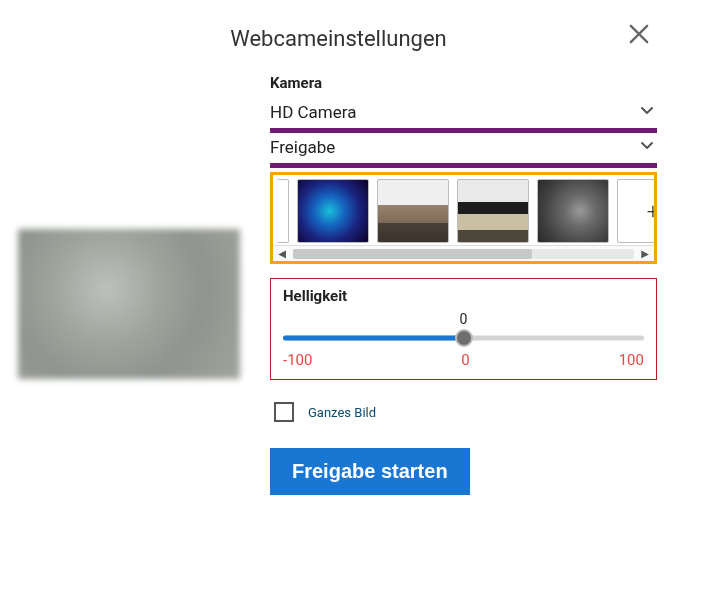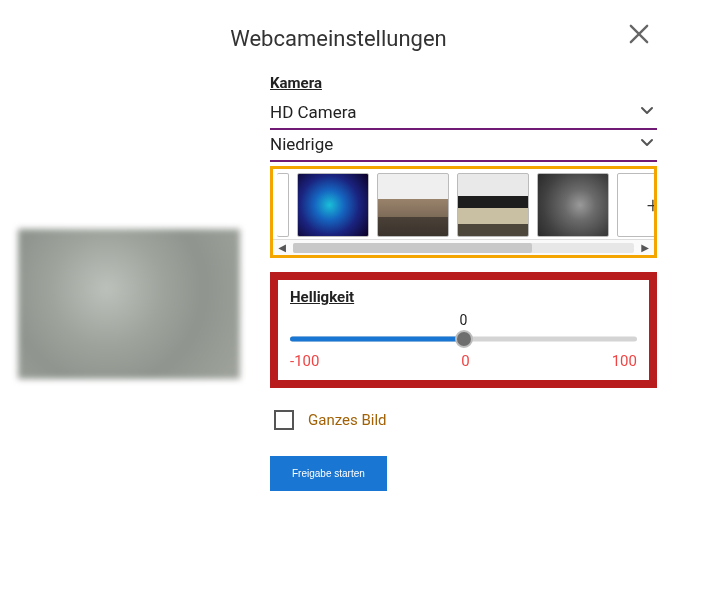--- a/index.html
+++ b/index.html
@@ -60,29 +60,28 @@
     min-width: 0;
     padding-right: 2px;
   }
 
   .field-label {
     font-size: 15px;
     font-weight: 700;
     color: #222;
     margin-bottom: 6px;
     margin-top: 14px;
-    text-decoration: underline;
   }
   .field-label:first-child { margin-top: 0; }
 
   .select-row {
     display: flex;
     align-items: center;
     justify-content: space-between;
-    border-bottom: 2px solid #701a75;
+    border-bottom: 5px solid #701a75;
     padding: 4px 2px 6px 0;
     cursor: pointer;
   }
   .select-value {
     font-size: 17px;
     color: #222;
   }
   .chevron {
     width: 16px;
     color: #666;
@@ -159,21 +158,21 @@
     position: absolute;
     left: 0;
     top: 0;
     height: 100%;
     width: 70%;
     background: #c8c8c8;
     border-radius: 2px;
   }
 
   .brightness-box {
-    border: 8px solid #b91c1c;
+    border: 1px solid #b91c1c;
     padding: 8px 12px 10px 12px;
     margin-top: 14px;
   }
   .brightness-box .field-label { margin-top: 0; }
   .slider-ticks-top {
     text-align: center;
     font-size: 14px;
     color: #222;
     margin-bottom: 0px;
   }
@@ -225,31 +224,31 @@
     margin-top: 22px;
     margin-left: 4px;
   }
   .checkbox {
     width: 20px;
     height: 20px;
     border: 2px solid #555;
     cursor: pointer;
   }
   .checkbox-label {
-    font-size: 15px;
-    color: #a16207;
+    font-size: 13px;
+    color: #0c4a6e;
   }
 
   .primary-btn {
     display: inline-block;
     margin-top: 26px;
     background: #1976d2;
     color: #fff;
-    font-size: 10px;
-    font-weight: 400;
+    font-size: 20px;
+    font-weight: 700;
     padding: 12px 22px;
     border: none;
     cursor: pointer;
   }
 </style>
 </head>
 <body>
 
 <div class="dialog">
 
@@ -272,21 +271,21 @@
       <div class="select-row">
         <span class="select-value">HD Camera</span>
         <span class="chevron">
           <svg viewBox="0 0 16 16">
               <path d="M3 6 L8 11 L13 6" stroke="#555" stroke-width="2" fill="none" stroke-linecap="round" stroke-linejoin="round"></path>
             </svg>
         </span>
       </div>
 
       <div class="select-row">
-        <span class="select-value">Niedrige</span>
+        <span class="select-value">Freigabe</span>
         <span class="chevron">
           <svg viewBox="0 0 16 16">
               <path d="M3 6 L8 11 L13 6" stroke="#555" stroke-width="2" fill="none" stroke-linecap="round" stroke-linejoin="round"></path>
             </svg>
         </span>
       </div>
 
       <div class="bg-strip-wrap">
         <div class="bg-strip">
           <div class="bg-thumb partial-left"></div>

